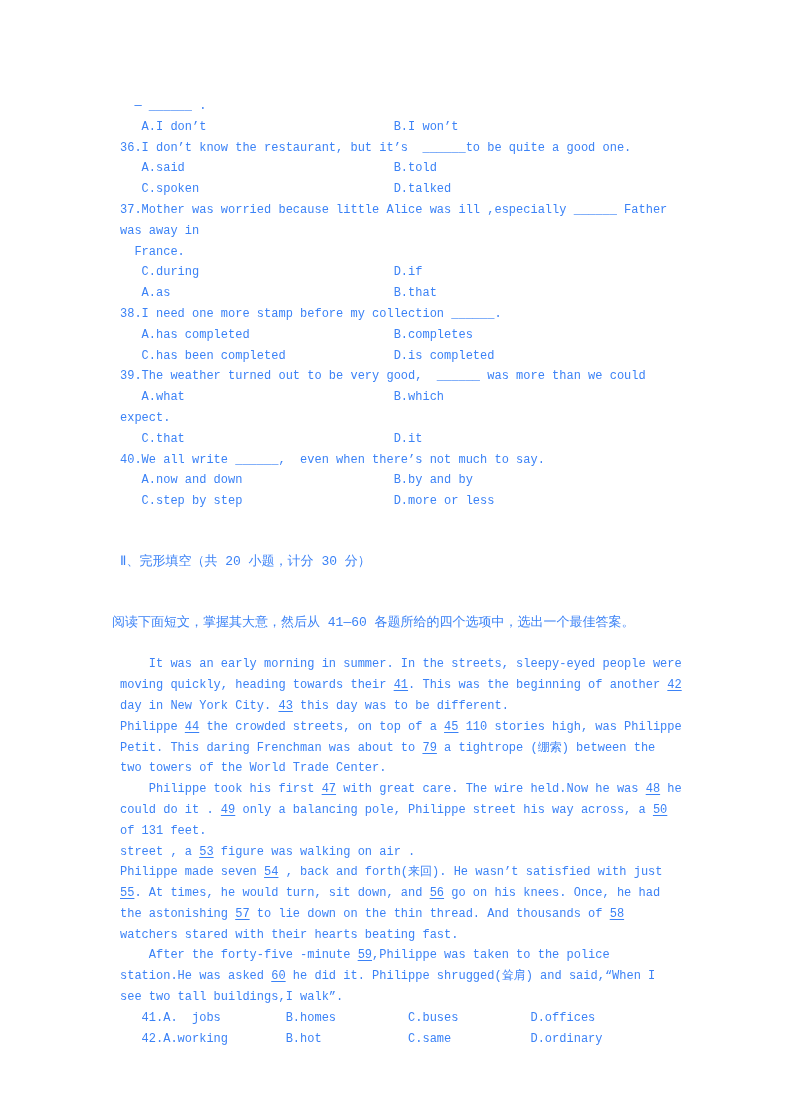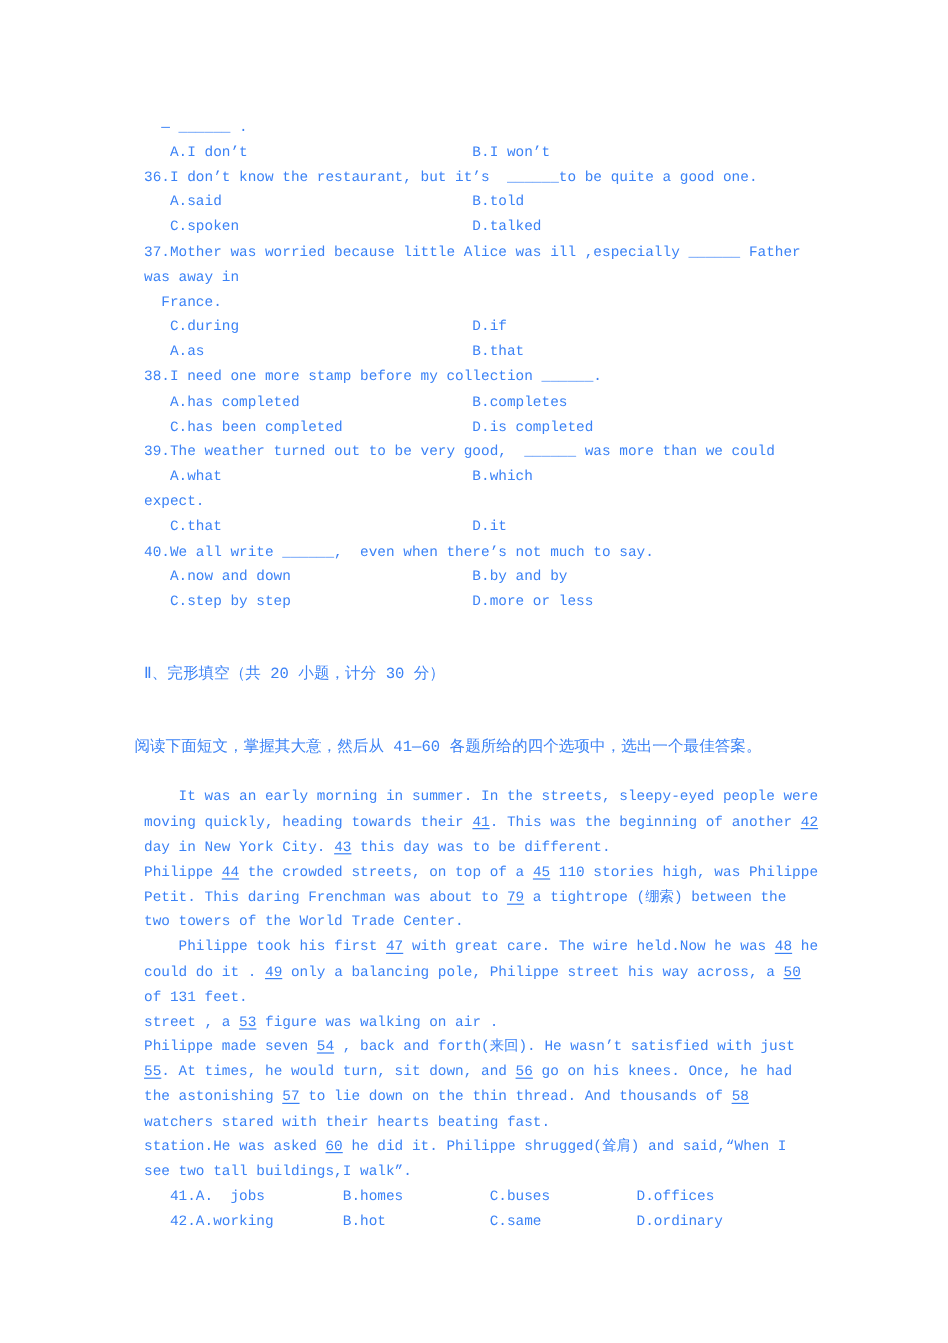--- a/index.html
+++ b/index.html
@@ -71,18 +71,19 @@
       <div class="line"><span>Petit. This daring Frenchman was about to </span><span class="u">79</span><span> a tightrope (绷索) between the</span></div>
       <div class="line"><span>two towers of the World Trade Center.</span></div>
       <div class="line"><span>    Philippe took his first </span><span class="u">47</span><span> with great care. The wire held.Now he was </span><span class="u">48</span><span> he</span></div>
       <div class="line"><span>could do it . </span><span class="u">49</span><span> only a balancing pole, Philippe street his way across, a </span><span class="u">50</span></div>
       <div class="line"><span>of 131 feet.</span></div>
       <div class="line"><span>street , a </span><span class="u">53</span><span> figure was walking on air .</span></div>
       <div class="line"><span>Philippe made seven </span><span class="u">54</span><span> , back and forth(来回). He wasn’t satisfied with just</span></div>
       <div class="line"><span class="u">55</span><span>. At times, he would turn, sit down, and </span><span class="u">56</span><span> go on his knees. Once, he had</span></div>
       <div class="line"><span>the astonishing </span><span class="u">57</span><span> to lie down on the thin thread. And thousands of </span><span class="u">58</span></div>
       <div class="line"><span>watchers stared with their hearts beating fast.</span></div>
+      <div class="line"><span>    After the forty-five -minute </span><span class="u">59</span><span>,Philippe was taken to the police</span></div>
       <div class="line"><span>station.He was asked </span><span class="u">60</span><span> he did it. Philippe shrugged(耸肩) and said,“When I</span></div>
       <div class="line"><span>see two tall buildings,I walk”.</span></div>
       <div class="line"><span>   41.A.  jobs         B.homes          C.buses          D.offices</span></div>
       <div class="line"><span>   42.A.working        B.hot            C.same           D.ordinary</span></div>
     </div>
 </div>
 
 </body></html>

